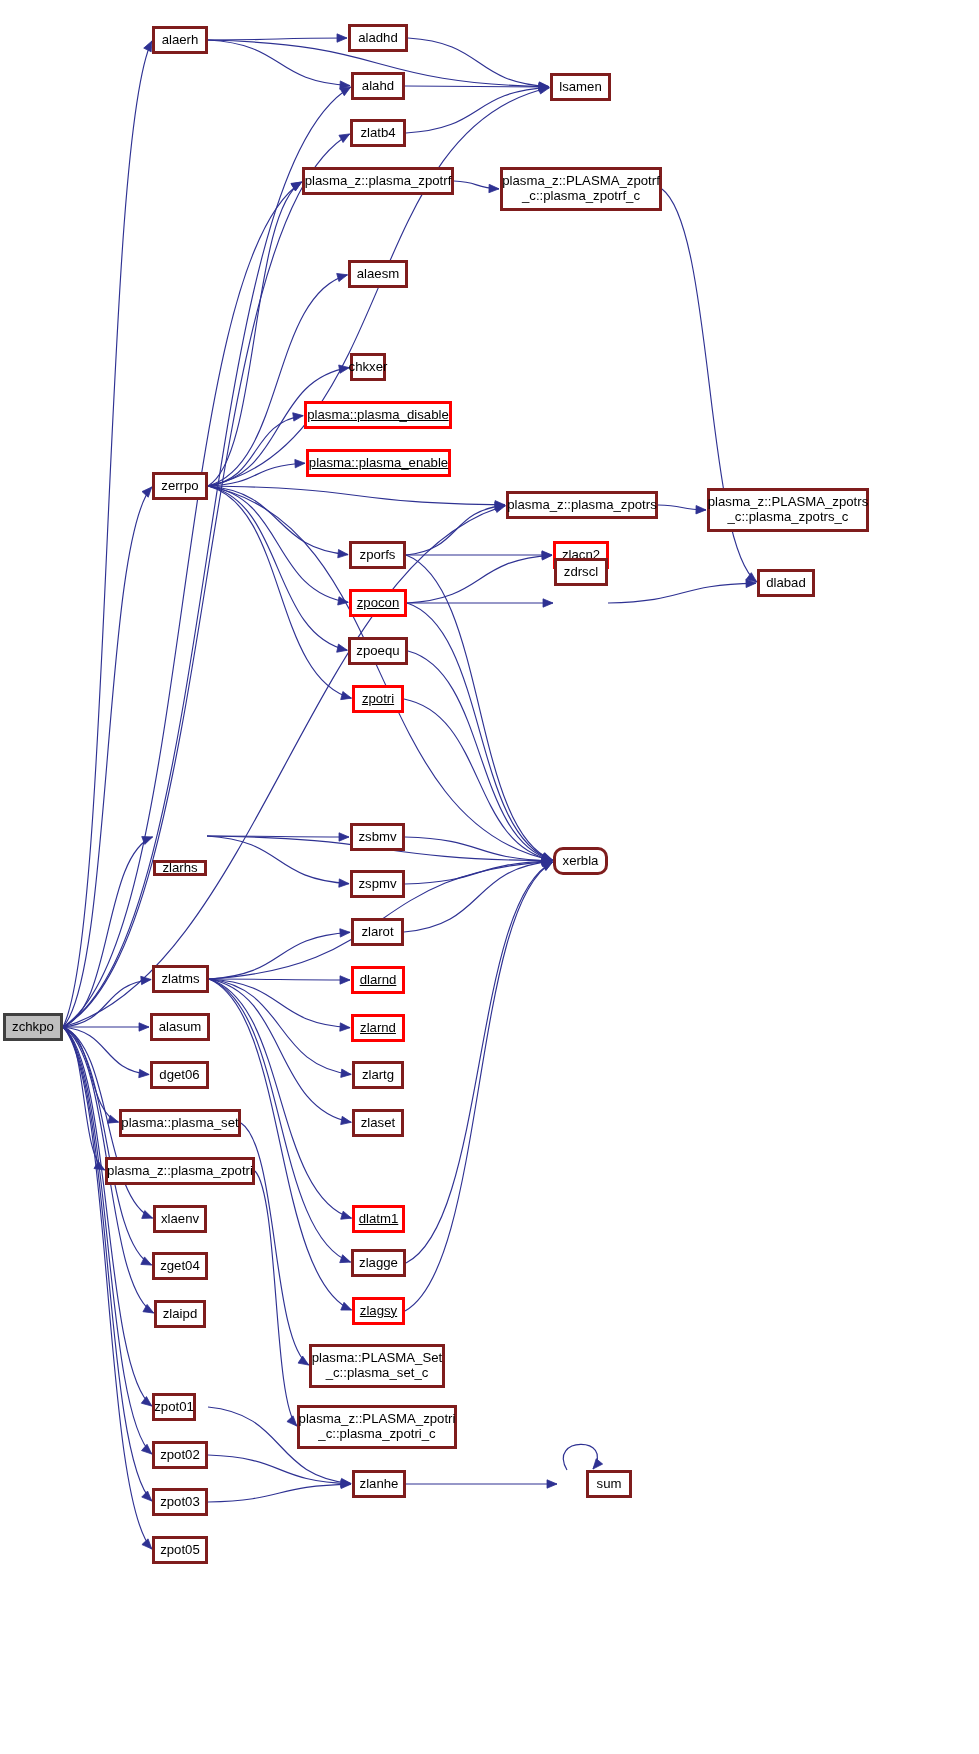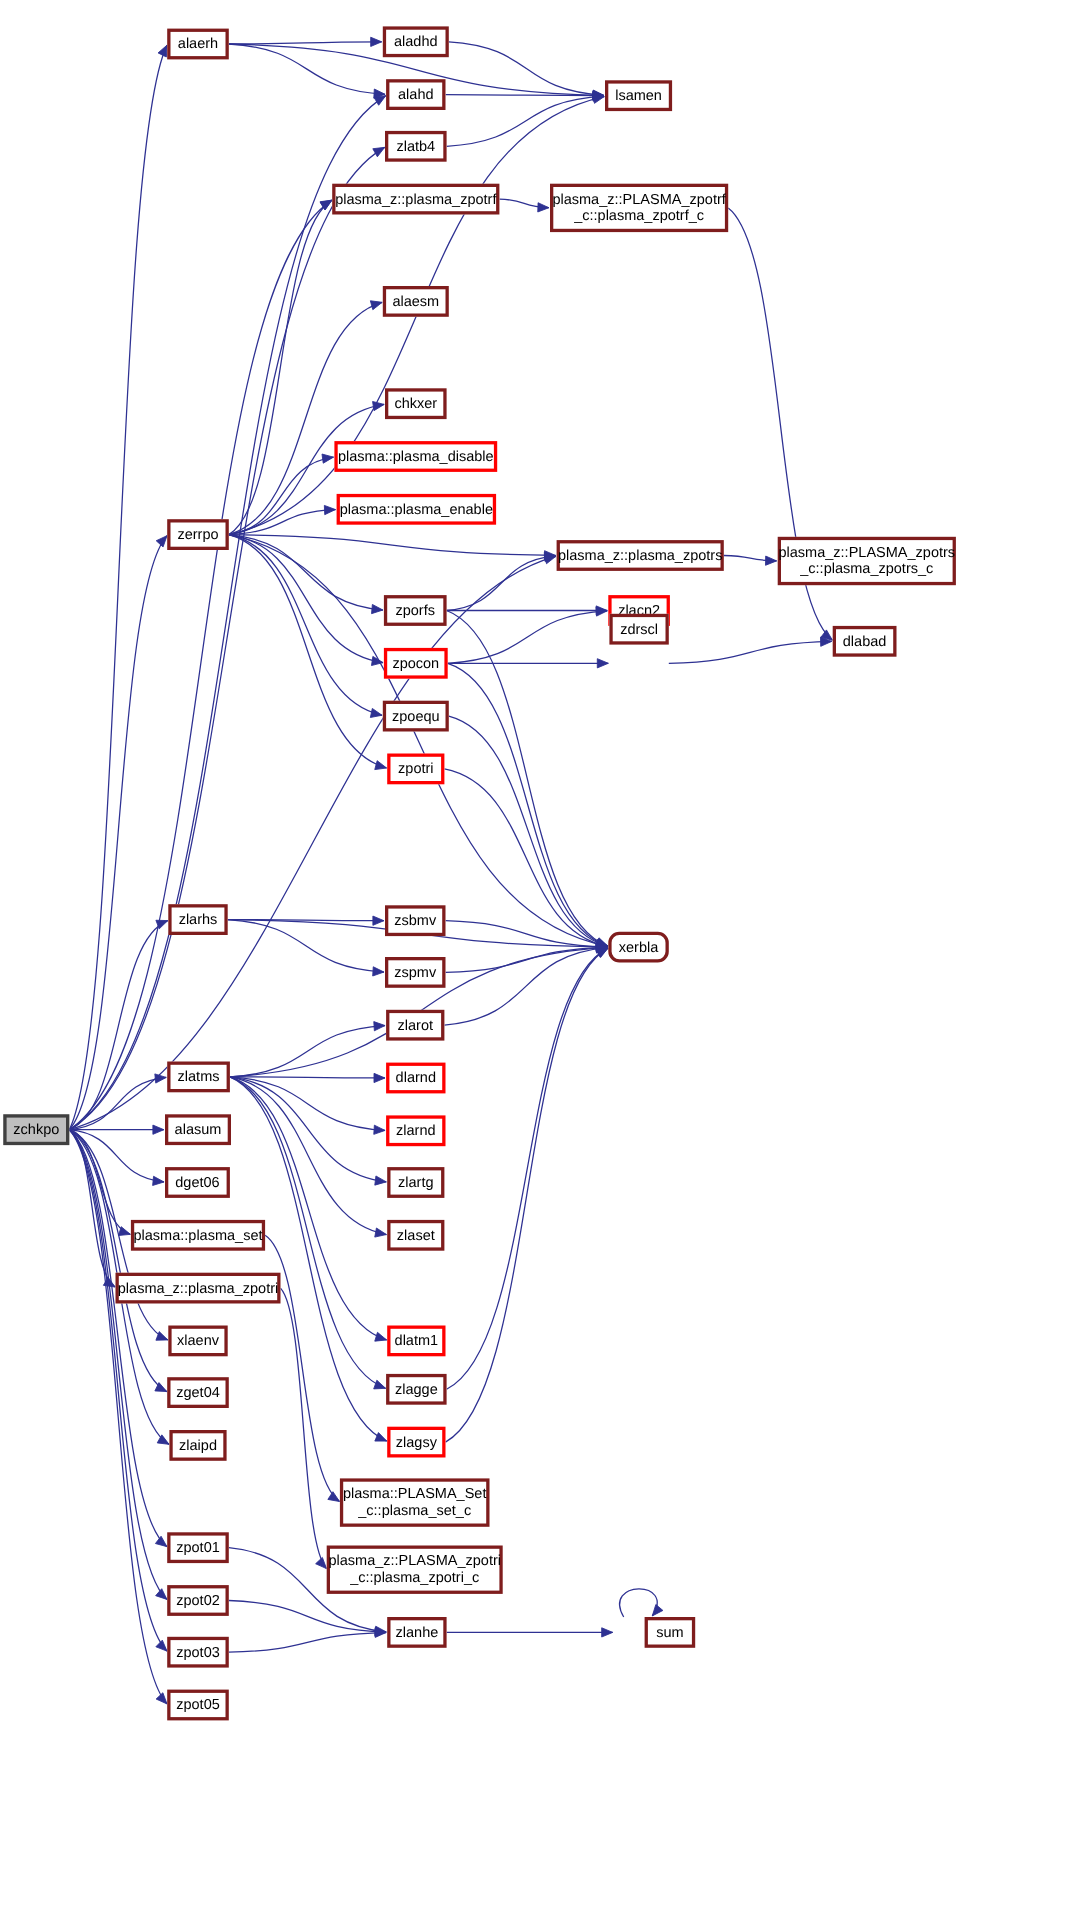--- a/index.html
+++ b/index.html
@@ -46,20 +46,21 @@
     text-align: center;
     font-size: 13.2px;
     line-height: 1.12;
     color: #000000;
     white-space: pre;
     letter-spacing: 0px;
     cursor: pointer;
   }
   .node.red {
     border-color: #ff0000;
+    text-decoration: underline;
   }
   .node.root {
     background: #bfbfbf;
     border-color: #404040;
   }
   .node.multiline {
     white-space: pre-line;
   }
 </style>
 </head>
@@ -218,35 +219,35 @@
       <div class="node root" style="left: 3px; top: 1013px; width: 60px; height: 28px;">zchkpo</div>
       <div class="node" style="left: 152px; top: 26px; width: 56px; height: 28px;">alaerh</div>
       <div class="node" style="left: 348px; top: 24px; width: 60px; height: 28px;">aladhd</div>
       <div class="node" style="left: 351px; top: 72px; width: 54px; height: 28px;">alahd</div>
       <div class="node" style="left: 550px; top: 73px; width: 61px; height: 28px;">lsamen</div>
       <div class="node" style="left: 350px; top: 119px; width: 56px; height: 28px;">zlatb4</div>
       <div class="node" style="left: 302px; top: 167px; width: 152px; height: 28px;">plasma_z::plasma_zpotrf</div>
       <div class="node multiline" style="left: 500px; top: 167px; width: 162px; height: 44px;">plasma_z::PLASMA_zpotrf
 _c::plasma_zpotrf_c</div>
       <div class="node" style="left: 348px; top: 260px; width: 60px; height: 28px;">alaesm</div>
-      <div class="node" style="left: 350px; top: 353px; width: 56px; height: 28px;">chkxer</div>
+      <div class="node" style="left: 350px; top: 353px; width: 36px; height: 28px;">chkxer</div>
       <div class="node red" style="left: 304px; top: 401px; width: 148px; height: 28px;">plasma::plasma_disable</div>
       <div class="node red" style="left: 306px; top: 449px; width: 145px; height: 28px;">plasma::plasma_enable</div>
       <div class="node" style="left: 152px; top: 472px; width: 56px; height: 28px;">zerrpo</div>
       <div class="node" style="left: 506px; top: 491px; width: 152px; height: 28px;">plasma_z::plasma_zpotrs</div>
       <div class="node multiline" style="left: 707px; top: 488px; width: 162px; height: 44px;">plasma_z::PLASMA_zpotrs
 _c::plasma_zpotrs_c</div>
       <div class="node" style="left: 349px; top: 541px; width: 57px; height: 28px;">zporfs</div>
       <div class="node red" style="left: 553px; top: 541px; width: 56px; height: 28px;">zlacn2</div>
       <div class="node red" style="left: 349px; top: 589px; width: 58px; height: 28px;">zpocon</div>
       <div class="node" style="left: 554px; top: 558px; width: 54px; height: 28px;">zdrscl</div>
       <div class="node" style="left: 757px; top: 569px; width: 58px; height: 28px;">dlabad</div>
       <div class="node" style="left: 348px; top: 637px; width: 60px; height: 28px;">zpoequ</div>
       <div class="node red" style="left: 352px; top: 685px; width: 52px; height: 28px;">zpotri</div>
-      <div class="node" style="left: 153px; top: 822px; width: 54px; height: 28px;">zlarhs</div>
+      <div class="node" style="left: 153px; top: 860px; width: 54px; height: 16px;">zlarhs</div>
       <div class="node" style="left: 350px; top: 823px; width: 55px; height: 28px;">zsbmv</div>
       <div class="node" style="left: 553px; top: 847px; width: 55px; height: 28px; border-radius: 10px;">xerbla</div>
       <div class="node" style="left: 350px; top: 870px; width: 55px; height: 28px;">zspmv</div>
       <div class="node" style="left: 351px; top: 918px; width: 53px; height: 28px;">zlarot</div>
       <div class="node" style="left: 152px; top: 965px; width: 57px; height: 28px;">zlatms</div>
       <div class="node red" style="left: 351px; top: 966px; width: 54px; height: 28px;">dlarnd</div>
       <div class="node" style="left: 150px; top: 1013px; width: 60px; height: 28px;">alasum</div>
       <div class="node red" style="left: 351px; top: 1014px; width: 54px; height: 28px;">zlarnd</div>
       <div class="node" style="left: 150px; top: 1061px; width: 59px; height: 28px;">dget06</div>
       <div class="node" style="left: 352px; top: 1061px; width: 52px; height: 28px;">zlartg</div>
@@ -256,20 +257,20 @@
       <div class="node red" style="left: 352px; top: 1205px; width: 53px; height: 28px;">dlatm1</div>
       <div class="node" style="left: 153px; top: 1205px; width: 54px; height: 28px;">xlaenv</div>
       <div class="node" style="left: 351px; top: 1249px; width: 55px; height: 28px;">zlagge</div>
       <div class="node" style="left: 152px; top: 1252px; width: 56px; height: 28px;">zget04</div>
       <div class="node red" style="left: 352px; top: 1297px; width: 53px; height: 28px;">zlagsy</div>
       <div class="node" style="left: 154px; top: 1300px; width: 52px; height: 28px;">zlaipd</div>
       <div class="node multiline" style="left: 309px; top: 1344px; width: 136px; height: 44px;">plasma::PLASMA_Set
 _c::plasma_set_c</div>
       <div class="node multiline" style="left: 297px; top: 1405px; width: 160px; height: 44px;">plasma_z::PLASMA_zpotri
 _c::plasma_zpotri_c</div>
-      <div class="node" style="left: 152px; top: 1393px; width: 56px; height: 28px; text-align: center;">zpot01</div>
+      <div class="node" style="left: 152px; top: 1393px; width: 44px; height: 28px; text-align: center;">zpot01</div>
       <div class="node" style="left: 152px; top: 1441px; width: 56px; height: 28px;">zpot02</div>
       <div class="node" style="left: 352px; top: 1470px; width: 54px; height: 28px;">zlanhe</div>
       <div class="node" style="left: 586px; top: 1470px; width: 46px; height: 28px;">sum</div>
       <div class="node" style="left: 152px; top: 1488px; width: 56px; height: 28px;">zpot03</div>
       <div class="node" style="left: 152px; top: 1536px; width: 56px; height: 28px;">zpot05</div>
     </div>
 </div>
 
 </body></html>

